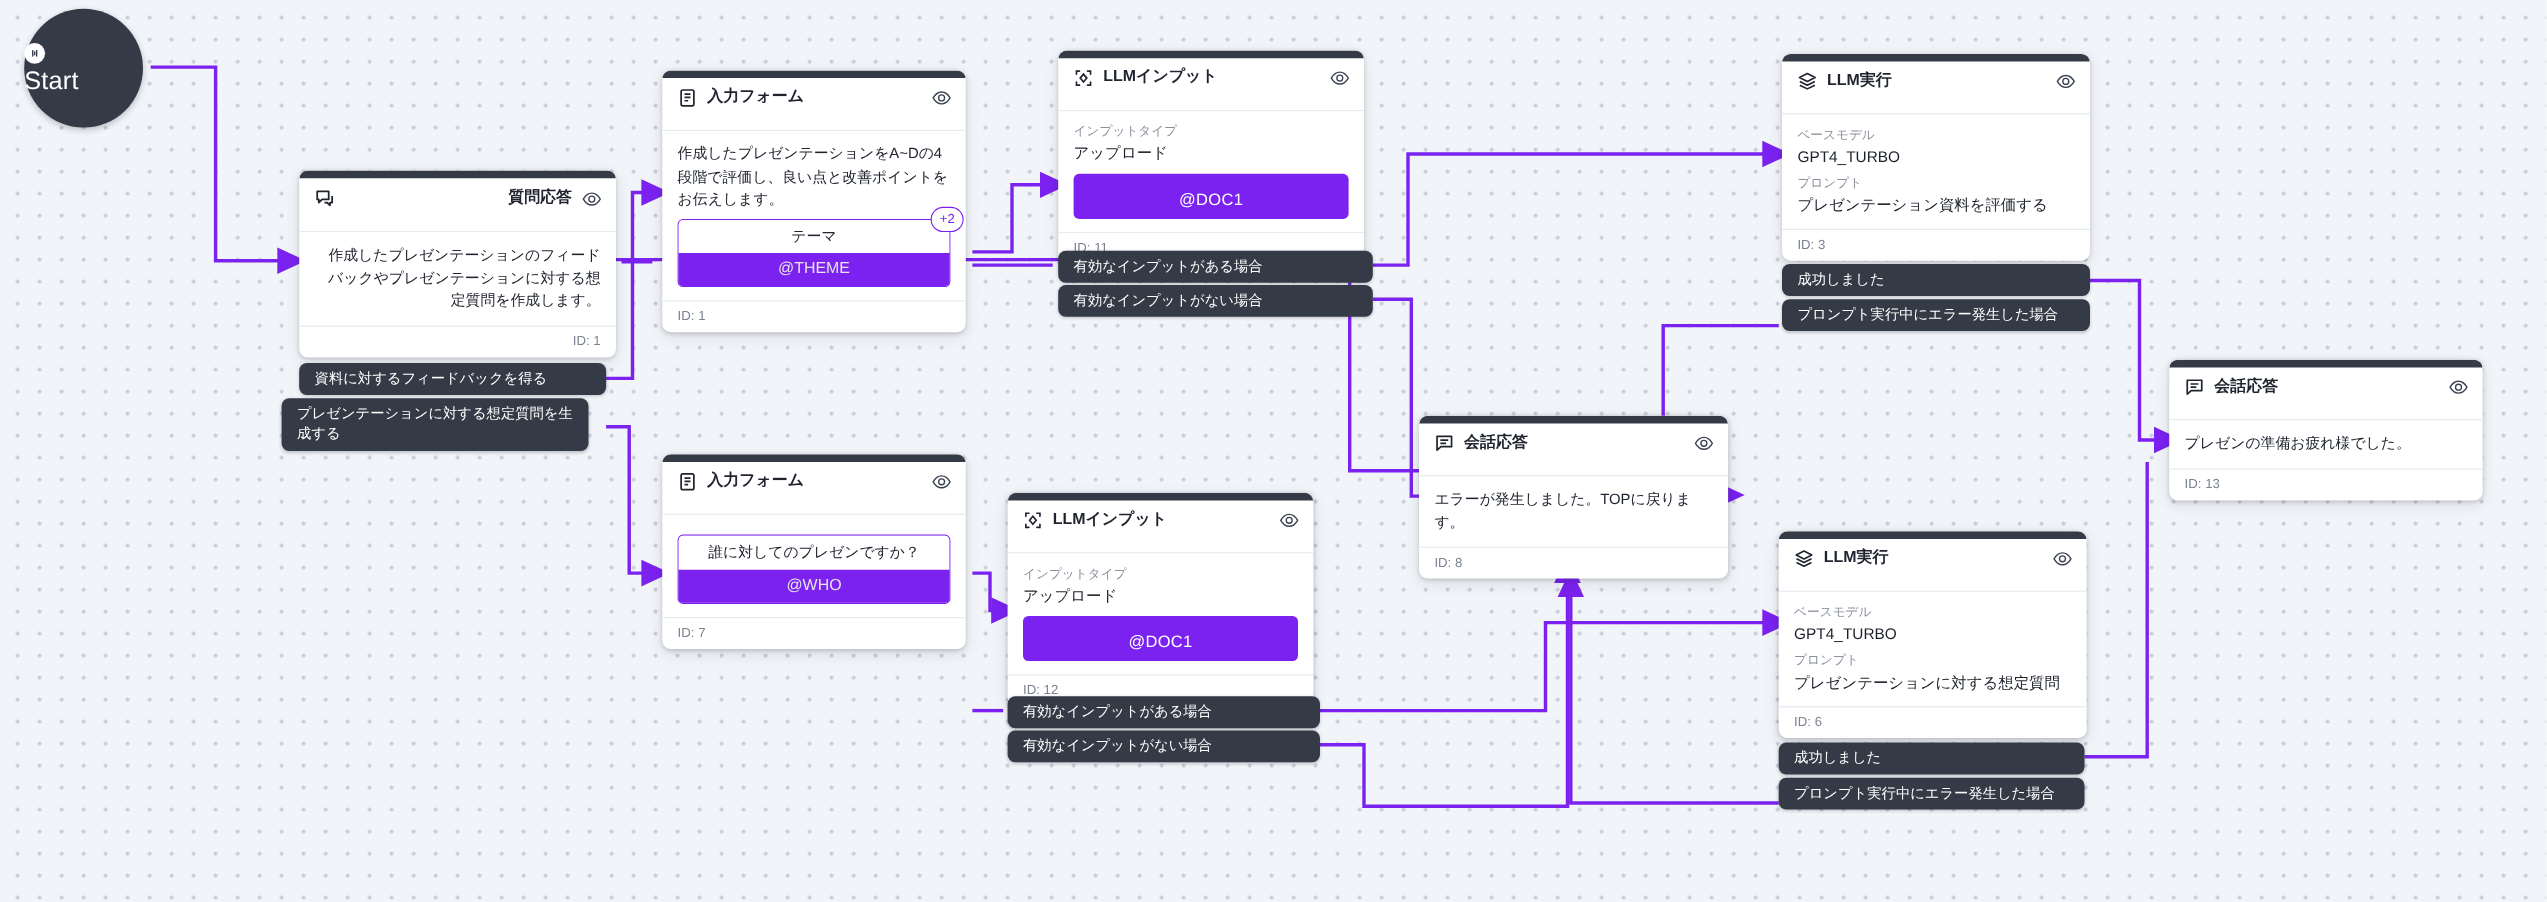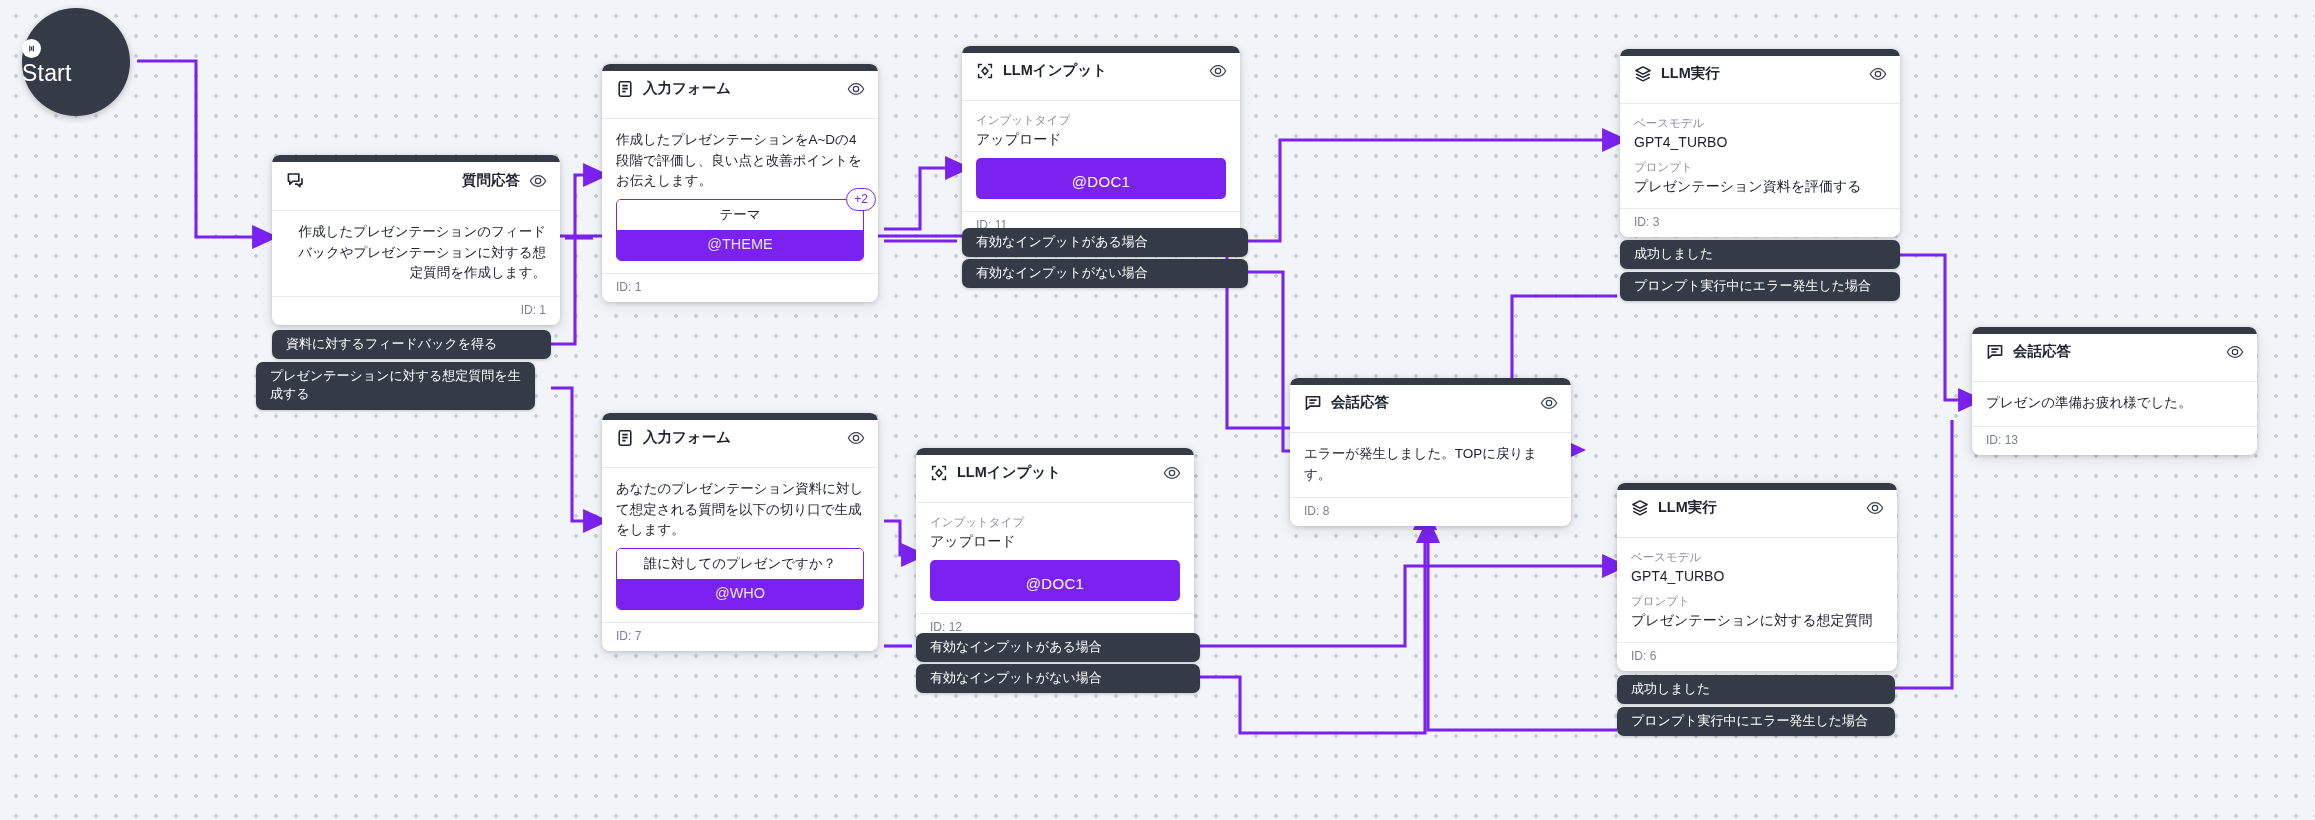--- a/index.html
+++ b/index.html
@@ -423,21 +423,20 @@
       </span>
       <span class="node-title">入力フォーム</span>
       <span class="eye-icon">
         <svg width="18" height="18" viewBox="0 0 22 22" fill="none" stroke="#3a4150" stroke-width="1.5">
           <path d="M1.6 11 C4.2 6.4 7.6 4.4 11 4.4 C14.4 4.4 17.8 6.4 20.4 11 C17.8 15.6 14.4 17.6 11 17.6 C7.6 17.6 4.2 15.6 1.6 11 Z"></path>
           <circle cx="11" cy="11" r="3.3"></circle>
         </svg>
       </span>
     </div>
     <div class="node-body">
-      <div class="node-desc">あなたのプレゼンテーション資料に対して想定される質問を以下の切り口で生成をします。</div>
       <div class="form-chip">
         <div class="form-chip-q">誰に対してのプレゼンですか？</div>
         <div class="form-chip-v">@WHO</div>
       </div>
     </div>
     <div class="node-footer">ID: 7</div>
   </div>
 
   <div class="node" style="left:916px; top:448px; width:278px;">
     <div class="node-topbar"></div>

